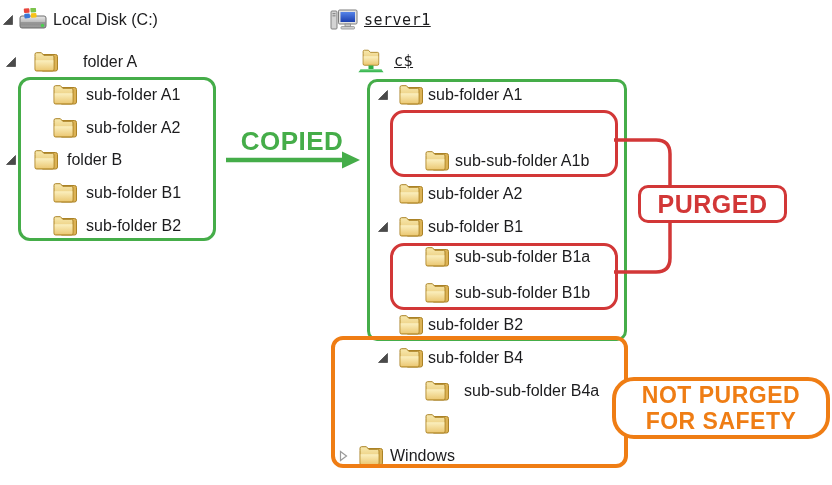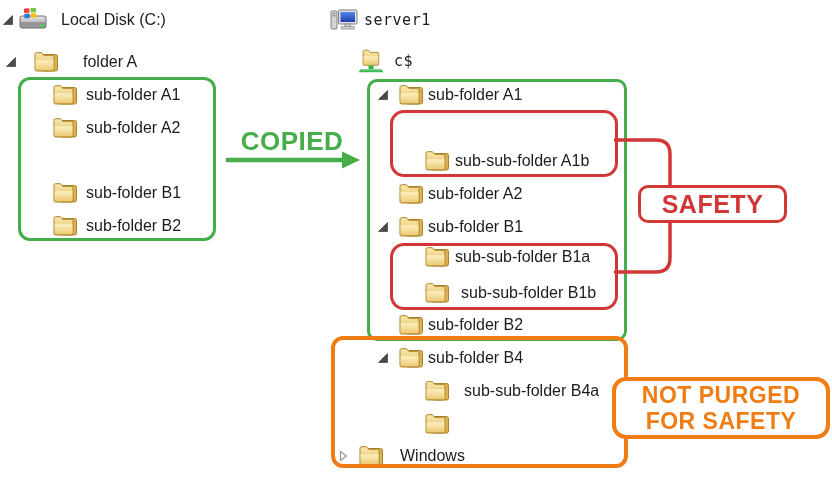--- a/index.html
+++ b/index.html
@@ -8,21 +8,21 @@
     --orange:#ef7d14;
     --text:#1c1c1e;
   }
   html,body{margin:0;padding:0;background:#fff;}
   .stage{
     position:relative;width:832px;height:485px;background:#ffffff;
     font-family:"Liberation Sans",sans-serif;overflow:hidden;
   }
   .row{position:absolute;height:30px;display:flex;align-items:center;z-index:2;}
   .lbl{font-size:16px;color:var(--text);white-space:nowrap;}
-  .mono{font-family:"DejaVu Sans Mono",monospace;font-size:15px;letter-spacing:.5px;}
+  .mono{font-family:"DejaVu Sans Mono",monospace;font-size:15px;letter-spacing:.5px;text-decoration:underline;}
   .exp{width:12px;height:12px;flex:0 0 12px;}
   .ficon{width:26px;height:24px;flex:0 0 26px;}
   .bicon{width:28px;height:24px;flex:0 0 28px;}
   .obox{position:absolute;z-index:3;background:transparent;box-sizing:border-box;pointer-events:none;}
   .overlay{position:absolute;left:0;top:0;z-index:4;pointer-events:none;}
   .tag{
     position:absolute;z-index:6;display:flex;align-items:center;justify-content:center;
     font-weight:bold;box-sizing:border-box;text-align:left;letter-spacing:.5px;
   }
   .tag.boxed{background:#ffffff;}
@@ -99,21 +99,21 @@
 
 <div class="stage">
 
   <div class="row" style="left:2px;top:5px">
     <svg class="exp">
         <use href="#sym-exp-open"></use>
       </svg>
     <svg class="bicon" style="margin-left:5px">
         <use href="#sym-disk"></use>
       </svg>
-    <span class="lbl" style="margin-left:14px">Local Disk (C:)</span>
+    <span class="lbl" style="margin-left:6px">Local Disk (C:)</span>
   </div>
 
   <div class="row" style="left:5px;top:47px">
     <svg class="exp">
         <use href="#sym-exp-open"></use>
       </svg>
     <svg class="ficon" style="margin-left:16px">
         <use href="#sym-folder"></use>
       </svg>
     <span class="lbl" style="margin-left:24px">folder A</span>
@@ -126,20 +126,29 @@
     <span class="lbl" style="margin-left:8px">sub-folder A1</span>
   </div>
 
   <div class="row" style="left:52px;top:113px">
     <svg class="ficon">
         <use href="#sym-folder"></use>
       </svg>
     <span class="lbl" style="margin-left:8px">sub-folder A2</span>
   </div>
 
+  <div class="row" style="left:5px;top:145px">
+    <svg class="exp">
+        <use href="#sym-exp-open"></use>
+      </svg>
+    <svg class="ficon" style="margin-left:16px">
+        <use href="#sym-folder"></use>
+      </svg>
+    <span class="lbl" style="margin-left:8px">folder B</span>
+  </div>
 
   <div class="row" style="left:52px;top:178px">
     <svg class="ficon">
         <use href="#sym-folder"></use>
       </svg>
     <span class="lbl" style="margin-left:8px">sub-folder B1</span>
   </div>
 
   <div class="row" style="left:52px;top:211px">
     <svg class="ficon">
@@ -201,21 +210,21 @@
     <svg class="ficon">
         <use href="#sym-folder"></use>
       </svg>
     <span class="lbl" style="margin-left:5px">sub-sub-folder B1a</span>
   </div>
 
   <div class="row" style="left:424px;top:278px">
     <svg class="ficon">
         <use href="#sym-folder"></use>
       </svg>
-    <span class="lbl" style="margin-left:11px">sub-sub-folder B1b</span>
+    <span class="lbl" style="margin-left:5px">sub-sub-folder B1b</span>
   </div>
 
   <div class="row" style="left:398px;top:310px">
     <svg class="ficon">
         <use href="#sym-folder"></use>
       </svg>
     <span class="lbl" style="margin-left:4px">sub-folder B2</span>
   </div>
 
   <div class="row" style="left:377px;top:343px">
@@ -241,21 +250,21 @@
       </svg>
   </div>
 
   <div class="row" style="left:337px;top:441px">
     <svg class="exp">
         <use href="#sym-exp-closed"></use>
       </svg>
     <svg class="ficon" style="margin-left:9px">
         <use href="#sym-folder"></use>
       </svg>
-    <span class="lbl" style="margin-left:16px">Windows</span>
+    <span class="lbl" style="margin-left:6px">Windows</span>
   </div>
 
   <div class="obox" style="left:18px;top:77px;width:198px;height:164px;border:3px solid var(--green);border-radius:12px"></div>
 
   <div class="obox" style="left:367px;top:79px;width:260px;height:262px;border:3px solid var(--green);border-radius:10px"></div>
 
   <div class="obox" style="left:390px;top:110px;width:228px;height:67px;border:3.5px solid var(--red);border-radius:14px"></div>
 
   <div class="obox" style="left:390px;top:243px;width:228px;height:67px;border:3.5px solid var(--red);border-radius:14px"></div>
 
@@ -264,20 +273,20 @@
   <svg class="overlay" width="832" height="485">
     <g style="stroke:var(--green);fill:var(--green)">
       <line x1="226" y1="160" x2="342" y2="160" stroke-width="4.5"></line>
       <polygon points="342,151.5 342,168.5 360,160" stroke="none"></polygon>
     </g>
     <path d="M614 140 H656 Q670 140 670 154 V258 Q670 272 656 272 H614" fill="none" style="stroke:var(--red)" stroke-width="3.5"></path>
   </svg>
 
   <div class="tag" style="left:229px;top:126px;width:126px;height:30px;color:var(--green);font-size:26px;background:transparent">COPIED</div>
 
-  <div class="tag boxed" style="left:638px;top:185px;width:149px;height:38px;border:3.5px solid var(--red);color:var(--red);font-size:25px;border-radius:10px">SAFETY</div>
-
-  <div class="tag boxed" style="left:612px;top:377px;width:218px;height:62px;border:4px solid var(--orange);color:var(--orange);font-size:23px;border-radius:14px;flex-direction:column;line-height:26px">
+  <div class="tag boxed" style="left:638px;top:185px;width:149px;height:38px;border:3.5px solid var(--red);color:var(--red);font-size:25px;border-radius:10px">PURGED</div>
+
+  <div class="tag boxed" style="left:612px;top:377px;width:218px;height:62px;border:4px solid var(--orange);color:var(--orange);font-size:23px;border-radius:22px;flex-direction:column;line-height:26px">
     <span>NOT PURGED</span>
     <span>FOR SAFETY</span>
   </div>
 
 </div>
 
 </body></html>

